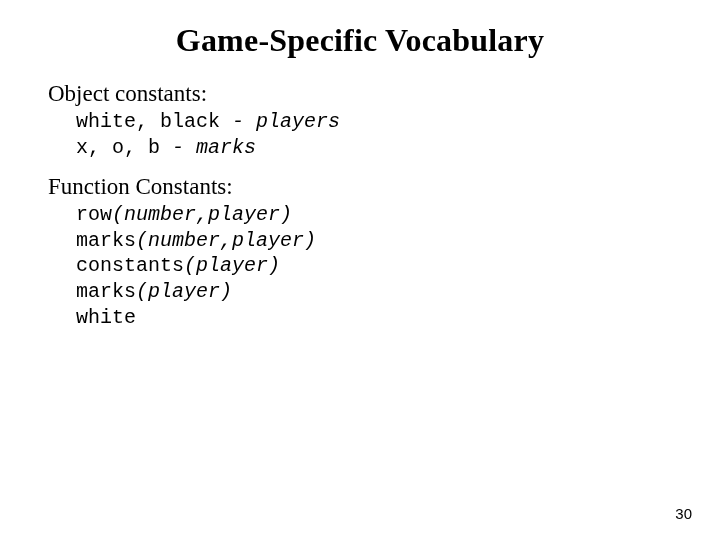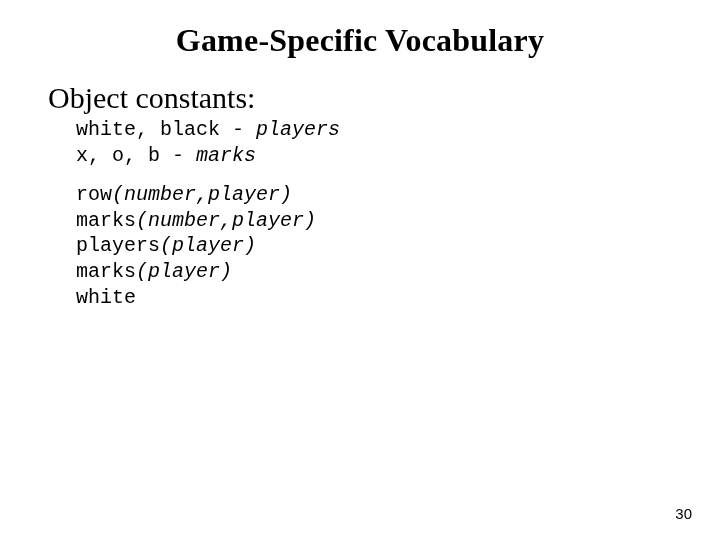--- a/index.html
+++ b/index.html
@@ -1,35 +1,36 @@
 <!DOCTYPE html>
 <html><head>
 <meta charset="utf-8">
 <style>
   * { margin: 0; padding: 0; box-sizing: border-box; }
   html, body { width: 720px; height: 540px; background: #fff; font-family: "Times New Roman", Times, serif; color: #000; }
   .slide { position: relative; width: 720px; height: 540px; padding: 22px 48px 0 48px; }
   .title { font-size: 32px; text-align: center; margin-bottom: 22px; letter-spacing: 0.2px; }
-  .section-heading { font-size: 30px; margin-top: 10px; margin-bottom: 2px; }
+  .section-heading { font-size: 23px; margin-top: 10px; margin-bottom: 2px; }
   .code-block { font-family: "Courier New", Courier, monospace; font-size: 20px; line-height: 1.28; margin-left: 28px; margin-bottom: 14px; white-space: pre; }
   .italic { font-style: italic; }
   .page-num { position: absolute; right: 28px; bottom: 18px; font-size: 15px; font-family: Arial, Helvetica, sans-serif; color: #000; text-align: center; }
 </style>
 </head>
 <body>
 
 <div class="slide">
 
   <h1 class="title">Game-Specific Vocabulary</h1>
 
   <div class="section-heading">Object constants:</div>
   <div class="code-block"><span>white, black</span><span class="italic"> - players</span>
 <span>x, o, b</span><span class="italic"> - marks</span></div>
 
+  <div class="section-heading">Function Constants:</div>
 
   <div class="code-block"><span>row</span><span class="italic">(number,player)</span>
 <span>marks</span><span class="italic">(number,player)</span>
-<span>players</span><span class="italic">(player)</span>
+<span>constants</span><span class="italic">(player)</span>
 <span>marks</span><span class="italic">(player)</span>
 <span>white</span></div>
 
   <div class="page-num">30</div>
 </div>
 
 </body></html>

